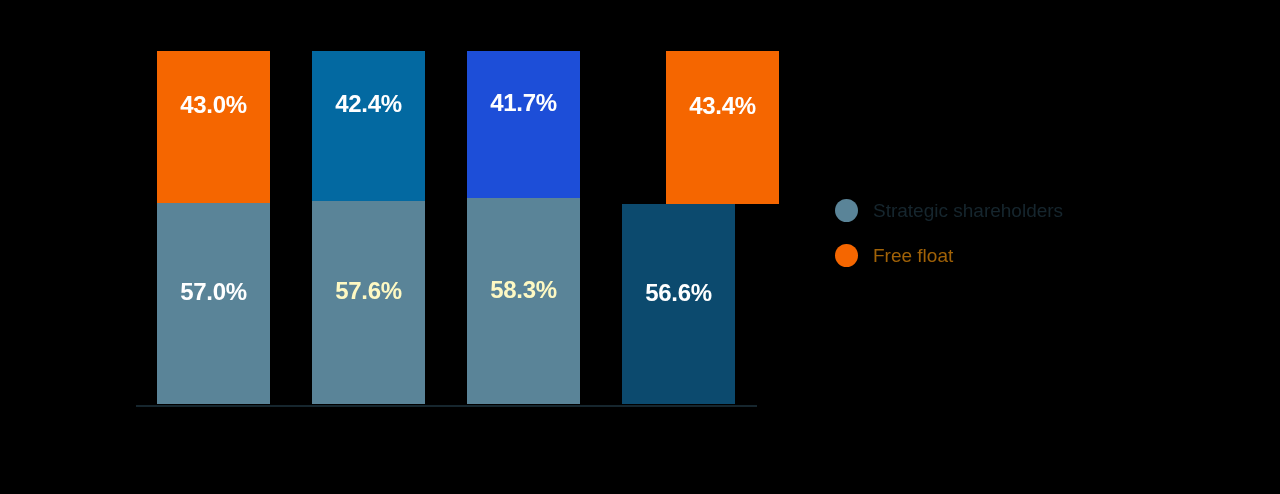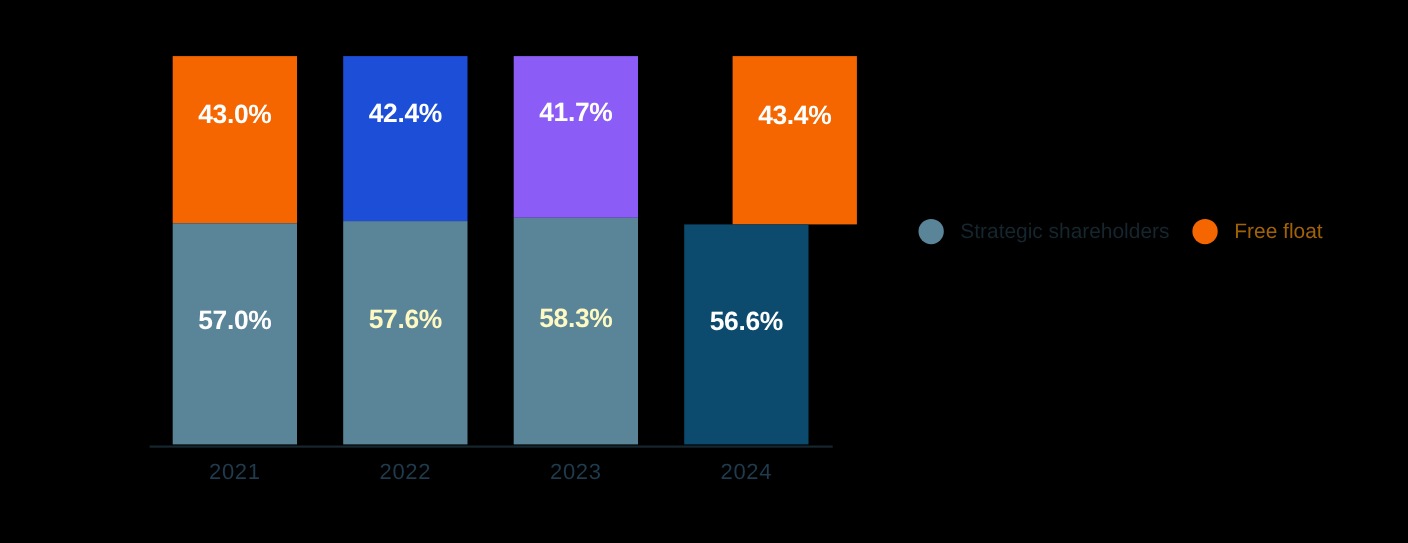--- a/index.html
+++ b/index.html
@@ -113,23 +113,22 @@
     letter-spacing: 0.6px;
     user-select: none;
   }
 
   
   .legend {
     position: absolute;
     left: 835px;
     top: 198px;
     display: flex;
-    flex-direction: row;
+    flex-direction: column;
     gap: 21px;
-    align-items: center;
   }
 
   .legend-item {
     display: flex;
     align-items: center;
     gap: 15px;
     height: 24px;
   }
 
   .legend-swatch {
@@ -161,30 +160,30 @@
       <div class="bar-group">
         <div class="bar-seg seg-top" style="flex: 0.43 0 0px; background: rgb(245, 102, 0);">
           <span class="seg-label" style="color: rgb(255, 255, 255);">43.0%</span>
         </div>
         <div class="bar-seg seg-bottom" style="flex: 0.57 0 0px; background: rgb(90, 132, 152);">
           <span class="seg-label" style="color: rgb(255, 255, 255);">57.0%</span>
         </div>
       </div>
 
       <div class="bar-group">
-        <div class="bar-seg seg-top" style="flex: 0.424 0 0px; background: #1d4ed8;">
+        <div class="bar-seg seg-top" style="flex: 0.424 0 0px; background: #0369a1;">
           <span class="seg-label" style="color: rgb(255, 255, 255);">42.4%</span>
         </div>
         <div class="bar-seg seg-bottom" style="flex: 0.576 0 0px; background: rgb(90, 132, 152);">
           <span class="seg-label" style="color: #fef9c3;">57.6%</span>
         </div>
       </div>
 
       <div class="bar-group">
-        <div class="bar-seg seg-top" style="flex: 0.417 0 0px; background: #8b5cf6;">
+        <div class="bar-seg seg-top" style="flex: 0.417 0 0px; background: #1d4ed8;">
           <span class="seg-label" style="color: rgb(255, 255, 255);">41.7%</span>
         </div>
         <div class="bar-seg seg-bottom" style="flex: 0.583 0 0px; background: rgb(90, 132, 152);">
           <span class="seg-label" style="color: #fef9c3;">58.3%</span>
         </div>
       </div>
 
       <div class="bar-group">
         <div class="bar-seg seg-top" style="flex: 0.434 0 0px; background: rgb(245, 102, 0); margin-left: 44px;">
           <span class="seg-label" style="color: rgb(255, 255, 255);">43.4%</span>
@@ -192,26 +191,20 @@
         <div class="bar-seg seg-bottom" style="flex: 0.566 0 0px; background: #0c4a6e;">
           <span class="seg-label" style="color: rgb(255, 255, 255);">56.6%</span>
         </div>
       </div>
 
     </div>
   </div>
 
   <div class="axis-line" style="background: rgb(22, 38, 46);"></div>
 
-  <div class="axis-ticks">
-    <div class="axis-tick" style="color: rgb(31, 59, 77);">2021</div>
-    <div class="axis-tick" style="color: rgb(31, 59, 77);">2022</div>
-    <div class="axis-tick" style="color: rgb(31, 59, 77);">2023</div>
-    <div class="axis-tick" style="color: rgb(31, 59, 77);">2024</div>
-  </div>
 
   <div class="legend">
     <div class="legend-item">
       <span class="legend-swatch blue" style="background: rgb(90, 132, 152);"></span>
       <span class="legend-label" style="color: rgb(22, 38, 46);">Strategic shareholders</span>
     </div>
     <div class="legend-item">
       <span class="legend-swatch orange" style="background: rgb(245, 102, 0);"></span>
       <span class="legend-label" style="color: #a16207;">Free float</span>
     </div>

